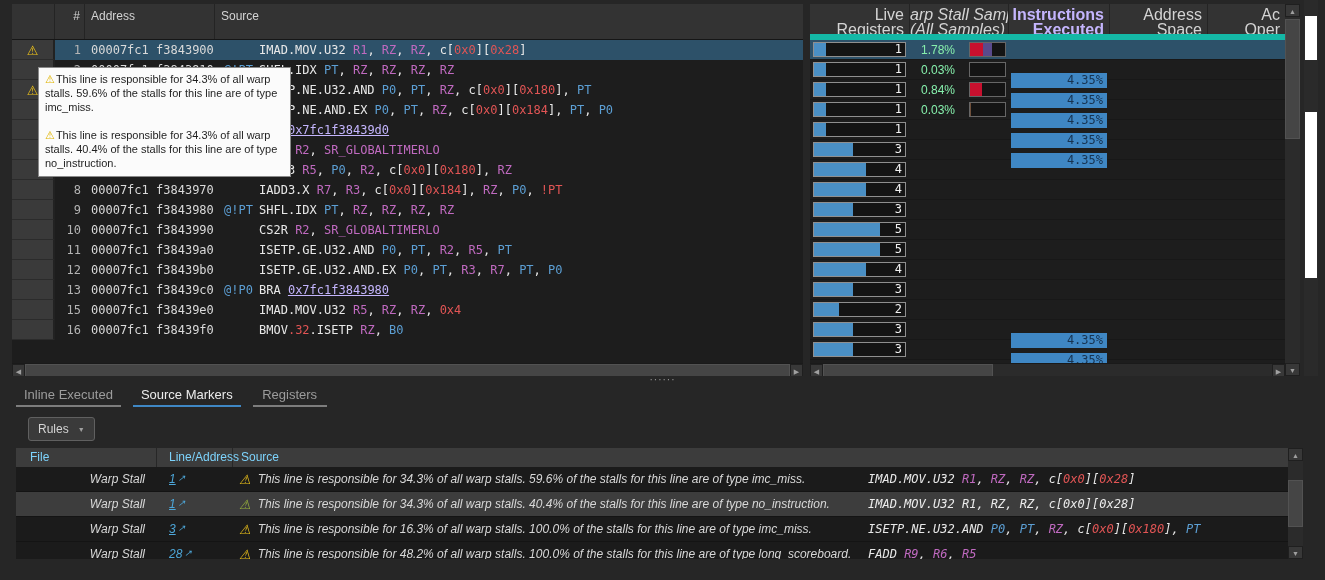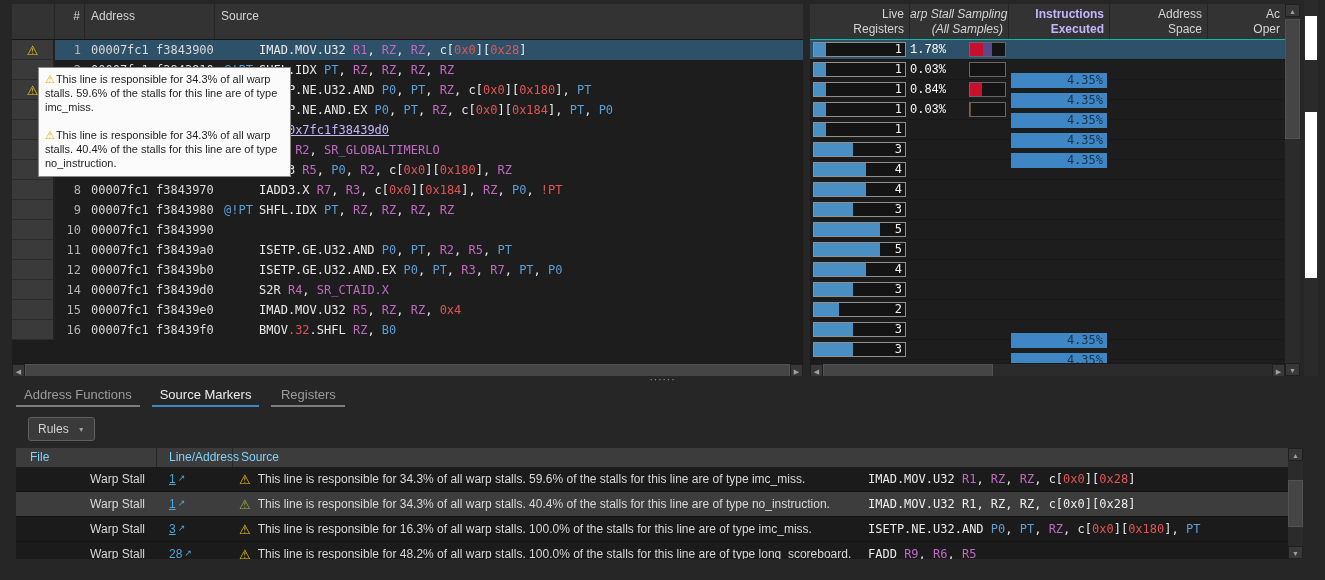--- a/index.html
+++ b/index.html
@@ -28,33 +28,33 @@
   .pred { display:inline-block; width:36px; margin-right:6px; text-align:right; white-space:pre; }
 
   .c-d { color:#e8e8e8; }
   .c-r { color:#c06ac0; }
   .c-p { color:#5c9fd4; }
   .c-n { color:#e25555; }
   .c-l { color:#c4b5fd; text-decoration:underline; }
   .plain-src span { color:#ececec !important; text-decoration:none !important; }
 
   
-  .rp-header { display:flex; height:36px; background:#333333; color:#d4d4d4; font-size:12px; border-bottom:1px solid #14b8a6; }
+  .rp-header { display:flex; height:36px; background:#333333; color:#d4d4d4; font-size:16px; border-bottom:6px solid #14b8a6; }
   .rp-h { text-align:right; padding:3px 5px 0 0; line-height:15px; border-right:1px solid #242424; overflow:hidden; white-space:nowrap; }
   .rp-h.hl { font-weight:bold; color:#c4b5fd; }
   .w-live { width:100px; } .w-stall { width:99px;font-style:italic; } .w-instr { width:101px; } .w-addr { width:98px; } .w-access { flex:1; border-right:none; }
 
   .rp-row { display:flex; height:20px; border-bottom:1px solid #181818; }
   .rp-row.sel { background:#2d5169; }
   .rp-live { width:100px; }
   .live-box { position:relative; margin:2px 4px 0 3px; height:15px; border:1px solid #8f8f8f; background:#141414; }
   .live-fill { position:absolute; left:0; top:0; bottom:0; background:#4a8fc4; }
   .live-val { position:absolute; right:3px; top:0; line-height:13px; font-size:12px; color:#f2f2f2; font-family:"DejaVu Sans Mono",monospace; }
   .rp-stall { width:99px; display:flex; }
-  .stall-txt { width:56px; text-align:left; line-height:20px; font-size:12px; color:#ffffff; font-family:Liberation Mono, monospace; }
+  .stall-txt { width:56px; text-align:center; line-height:20px; font-size:12px; color:#86efac; font-family:Liberation Sans, sans-serif; }
   .stall-box { width:37px; height:15px; margin:2px 0 0 3px; border:1px solid #666666; background:#141414; display:flex; overflow:hidden; }
   .stall-seg { height:100%; }
   .rp-instr { width:101px;margin-top:31px; }
   .instr-bar { margin:2px 3px 0 2px; height:15px; background:#3f87c4; text-align:right; padding-right:4px; line-height:15px; font-size:12px; color:#173351; font-family:"DejaVu Sans Mono",monospace; }
   .rp-addrsp { width:98px; } .rp-access { flex:1; }
 
   
   .hsb { position:absolute; left:0; right:0; bottom:0; height:13px; background:#2b2b2b; display:flex; border-top:1px solid #1a1a1a; }
   .sb-btn { width:13px; height:13px; background:#383838; color:#a0a0a0; font-size:7px; line-height:13px; text-align:center; border:1px solid #1f1f1f; }
   .sb-thumb { background:#454545; border:1px solid #525252; height:13px; }
@@ -82,21 +82,21 @@
   .rules-btn { position:absolute; left:28px; top:417px; height:24px; padding:0 9px; background:#3a3a3a; border:1px solid #606060; border-radius:3px; color:#d4d4d4; font-size:12px; display:flex; align-items:center; gap:9px; }
   .rules-caret { font-size:7px; color:#a0a0a0; }
 
   .mk-table { position:absolute; left:16px; top:448px; width:1272px; height:111px; background:#1b1b1b; overflow:hidden; }
   .mk-header { display:flex; height:19px; background:#3c3c3c; color:#7dd3fc; font-size:12px; line-height:18px; }
   .mk-header > div { border-right:1px solid #272727; }
   .mc-file { width:141px; padding-left:14px; }
   .mc-line { width:76px; padding-left:12px; }
   .mc-marker { width:627px; padding-left:6px; }
   .mc-source { flex:1; padding-left:8px; border-right:none !important; }
-  .mk-row { display:flex; height:25px; align-items:center; font-size:12px; background:#1b1b1b; border-bottom:1px solid #141414; color:#d8d8d8; }
+  .mk-row { display:flex; height:25px; align-items:center; font-size:12px; background:#1b1b1b; border-bottom:1px solid #141414; color:#d8d8d8;font-style:italic; }
   .mk-row.sel { background:#3d3d3d; }
   .mk-file { width:141px; text-align:right; padding-right:12px; }
   .mk-line { width:76px; padding-left:12px; }
   .lnk { color:#4da6d8; text-decoration:underline; }
   .arr { color:#4da6d8; font-size:9px; margin-left:2px; position:relative; top:-2px; }
   .mk-marker { width:627px; padding-left:6px; display:flex; align-items:center; gap:7px; white-space:nowrap; overflow:hidden; }
   .mk-icon { font-size:13px; }
   .mk-icon.yellow { color:#f0c419; }
   .mk-icon.green { color:#9ab33c; }
   .mk-src { flex:1; padding-left:8px; font-family:"DejaVu Sans Mono",monospace; white-space:pre; overflow:hidden; }
@@ -184,20 +184,21 @@
             <div class="lp-num">9</div>
             <div class="lp-addr">00007fc1 f3843980</div>
             <div class="lp-src"><span class="pred c-p">@!PT</span><span class="c-d">SHFL.IDX </span><span class="c-p">PT</span><span class="c-d">, </span><span class="c-r">RZ</span><span class="c-d">, </span><span class="c-r">RZ</span><span class="c-d">, </span><span class="c-r">RZ</span><span class="c-d">, </span><span class="c-r">RZ</span></div>
           </div>
         </div>
         <div class="lp-row">
           <div class="gutter"></div>
           <div class="row-body">
             <div class="lp-num">10</div>
             <div class="lp-addr">00007fc1 f3843990</div>
+            <div class="lp-src"><span class="pred c-p"></span><span class="c-d">CS2R </span><span class="c-r">R2</span><span class="c-d">, </span><span class="c-r">SR_GLOBALTIMERLO</span></div>
           </div>
         </div>
         <div class="lp-row">
           <div class="gutter"></div>
           <div class="row-body">
             <div class="lp-num">11</div>
             <div class="lp-addr">00007fc1 f38439a0</div>
             <div class="lp-src"><span class="pred c-p"></span><span class="c-d">ISETP.GE.U32.AND </span><span class="c-p">P0</span><span class="c-d">, </span><span class="c-p">PT</span><span class="c-d">, </span><span class="c-r">R2</span><span class="c-d">, </span><span class="c-r">R5</span><span class="c-d">, </span><span class="c-p">PT</span></div>
           </div>
         </div>
@@ -205,39 +206,39 @@
           <div class="gutter"></div>
           <div class="row-body">
             <div class="lp-num">12</div>
             <div class="lp-addr">00007fc1 f38439b0</div>
             <div class="lp-src"><span class="pred c-p"></span><span class="c-d">ISETP.GE.U32.AND.EX </span><span class="c-p">P0</span><span class="c-d">, </span><span class="c-p">PT</span><span class="c-d">, </span><span class="c-r">R3</span><span class="c-d">, </span><span class="c-r">R7</span><span class="c-d">, </span><span class="c-p">PT</span><span class="c-d">, </span><span class="c-p">P0</span></div>
           </div>
         </div>
         <div class="lp-row">
           <div class="gutter"></div>
           <div class="row-body">
-            <div class="lp-num">14</div>
-            <div class="lp-addr">00007fc1 f38439d0</div>
-            <div class="lp-src"><span class="pred c-p"></span><span class="c-d">S2R </span><span class="c-r">R4</span><span class="c-d">, </span><span class="c-r">SR_CTAID.X</span></div>
+            <div class="lp-num">13</div>
+            <div class="lp-addr">00007fc1 f38439c0</div>
+            <div class="lp-src"><span class="pred c-p">@!P0</span><span class="c-d">BRA </span><span class="c-l">0x7fc1f3843980</span></div>
           </div>
         </div>
         <div class="lp-row">
           <div class="gutter"></div>
           <div class="row-body">
             <div class="lp-num">15</div>
             <div class="lp-addr">00007fc1 f38439e0</div>
             <div class="lp-src"><span class="pred c-p"></span><span class="c-d">IMAD.MOV.U32 </span><span class="c-r">R5</span><span class="c-d">, </span><span class="c-r">RZ</span><span class="c-d">, </span><span class="c-r">RZ</span><span class="c-d">, </span><span class="c-n">0x4</span></div>
           </div>
         </div>
         <div class="lp-row">
           <div class="gutter"></div>
           <div class="row-body">
             <div class="lp-num">16</div>
             <div class="lp-addr">00007fc1 f38439f0</div>
-            <div class="lp-src"><span class="pred c-p"></span><span class="c-d">BMOV</span><span class="c-n">.32</span><span class="c-d">.SHFL </span><span class="c-r">RZ</span><span class="c-d">, </span><span class="c-p">B0</span></div>
+            <div class="lp-src"><span class="pred c-p"></span><span class="c-d">BMOV</span><span class="c-n">.32</span><span class="c-d">.ISETP </span><span class="c-r">RZ</span><span class="c-d">, </span><span class="c-p">B0</span></div>
           </div>
         </div>
       </div>
     <div class="hsb">
       <div class="sb-btn">◀</div>
       <div class="sb-thumb" style="flex:1"></div>
       <div class="sb-btn">▶</div>
     </div>
   </div>
 
@@ -514,21 +515,21 @@
   </div>
 
   <div class="tooltip">
     <div class="tt-msg"><span class="tt-icon">⚠</span><span>This line is responsible for 34.3% of all warp stalls. 59.6% of the stalls for this line are of type imc_miss.</span></div>
     <div class="tt-msg"><span class="tt-icon">⚠</span><span>This line is responsible for 34.3% of all warp stalls. 40.4% of the stalls for this line are of type no_instruction.</span></div>
   </div>
 
   <div class="splitter">······</div>
 
   <div class="tabs" id="tabs">
-      <div class="tab">Address Functions</div>
+      <div class="tab">Inline Executed</div>
       <div class="tab active">Source Markers</div>
       <div class="tab">Registers</div>
     </div>
 
   <div class="rules-btn">
     <span>Rules</span>
     <span class="rules-caret">▼</span>
   </div>
 
   <div class="mk-table">

